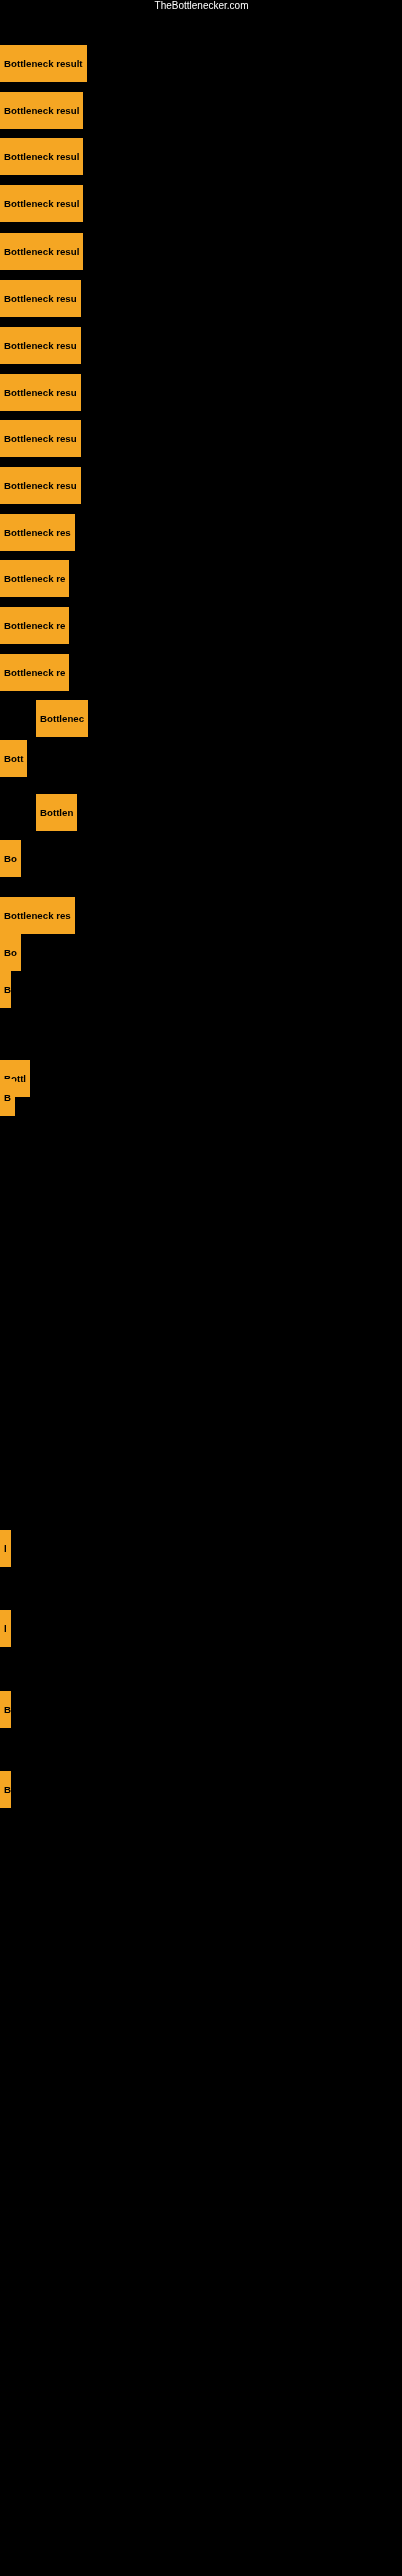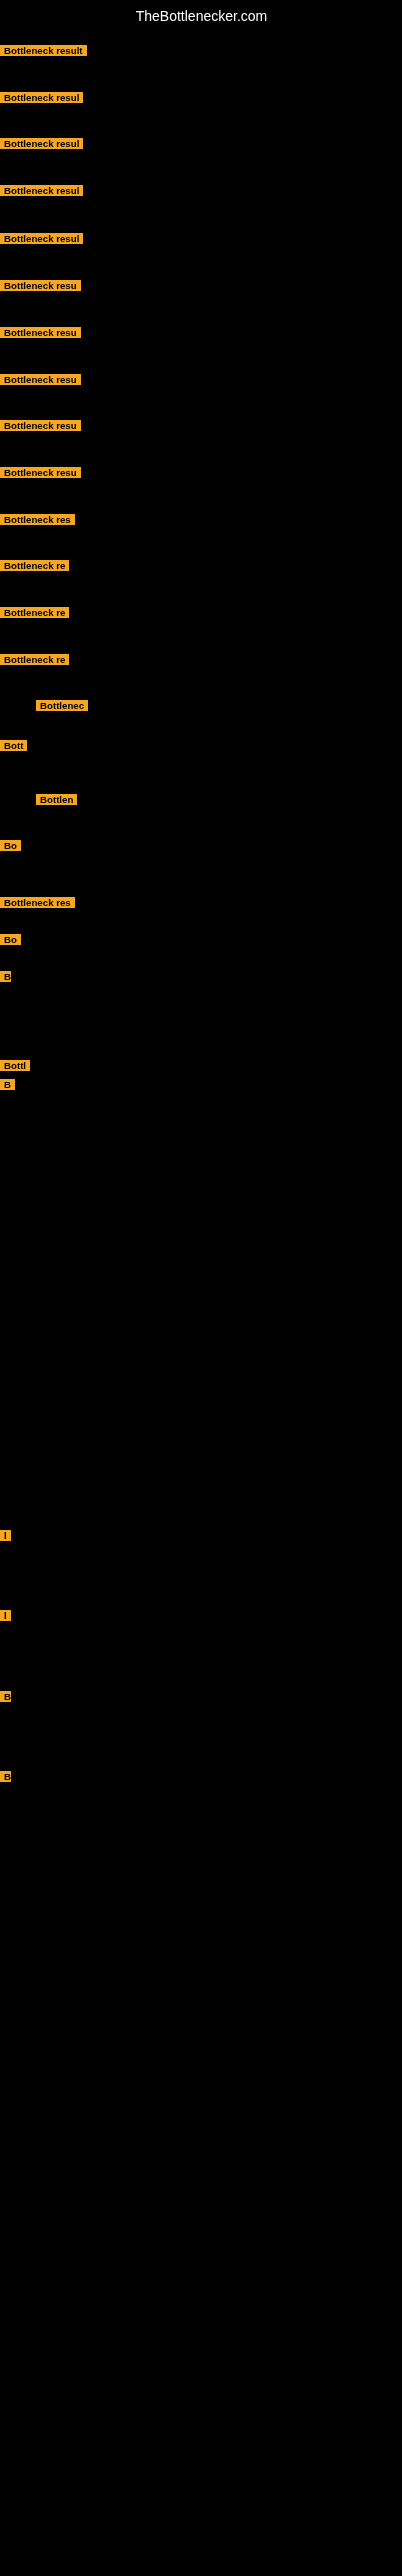--- a/index.html
+++ b/index.html
@@ -10,33 +10,33 @@
     body {
       background-color: #000;
       width: 403px;
       min-height: 2576px;
       font-family: Arial, sans-serif;
       position: relative;
     }
     .site-title {
       text-align: center;
       color: #fff;
-      font-size: 14px;
-      padding: 8px 0;
+      font-size: 10px;
+      padding: 0 0;
       position: absolute;
       top: 0;
       width: 100%;
     }
     .badge {
       display: inline-block;
       background-color: #f5a623;
       color: #000;
       font-size: 9.7px;
       font-weight: bold;
-      padding: 0 4px;
+      padding: 13px 4px;
       white-space: nowrap;
       overflow: hidden;
       position: absolute;
       left: 0;
     }
   </style>
 </head>
 <body>
 
 <div class="site-title">TheBottlenecker.com</div>

